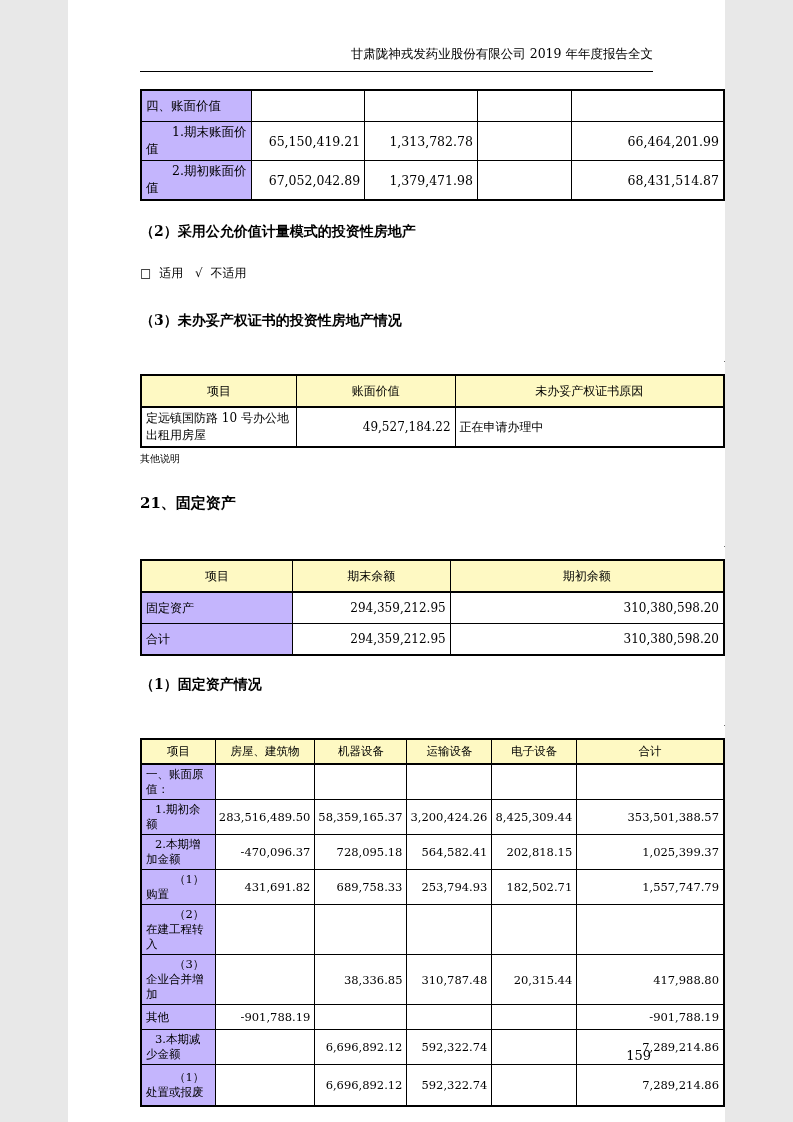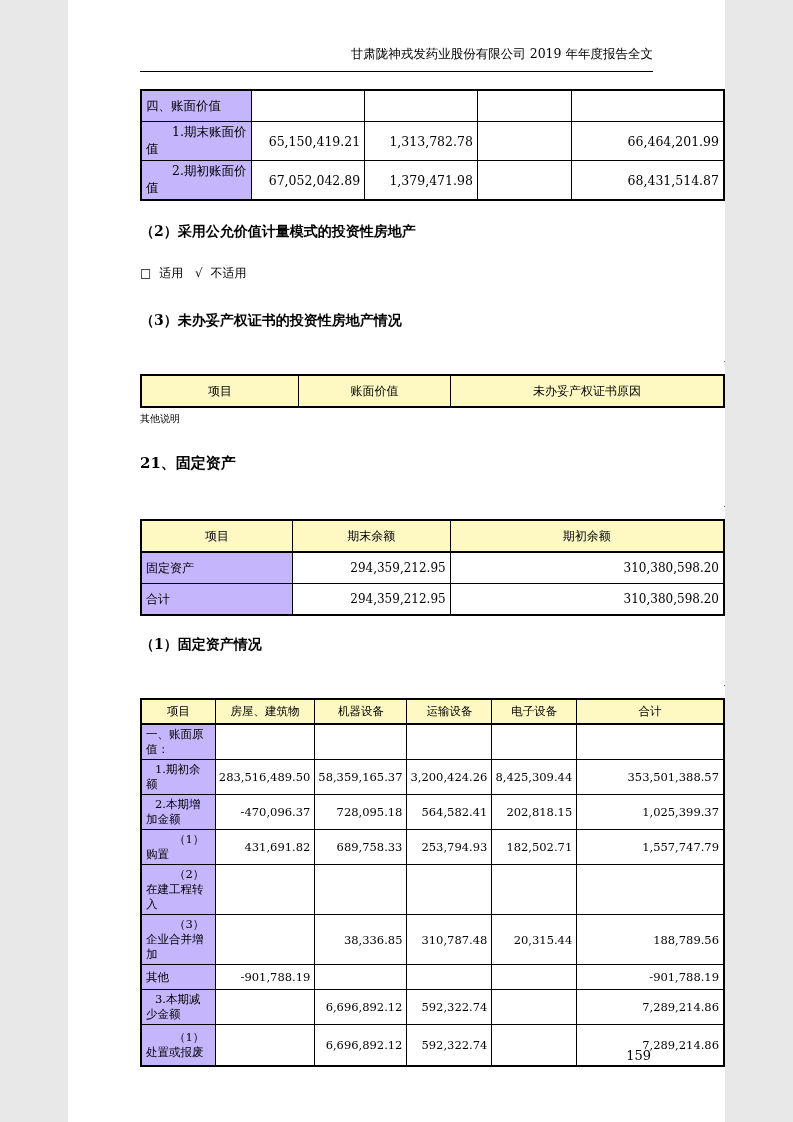--- a/index.html
+++ b/index.html
@@ -100,20 +100,25 @@
         <col style="width:173px">
         <col style="width:167px">
         <col style="width:302px">
       </colgroup>
     <tbody>
         <tr>
       <td class="hd">项目</td>
       <td class="hd">账面价值</td>
       <td class="hd">未办妥产权证书原因</td>
     </tr>
+    <tr>
+      <td class="lbl">定远镇国防路 10 号办公地出租用房屋</td>
+      <td class="num">49,527,184.22</td>
+      <td class="lbl">正在申请办理中</td>
+    </tr>
   </tbody>
     </table>
 
   <div class="note">其他说明</div>
 
   <div class="h-num">21、固定资产</div>
 
   <div class="unit" style="margin-top:24px">
     <span>单位：</span><span class="uv">元</span>
   </div>
@@ -206,21 +211,21 @@
       <td class="num"></td>
       <td class="num"></td>
       <td class="num"></td>
     </tr>
     <tr class="r2">
       <td class="gray lbl ti2">（3）企业合并增加</td>
       <td class="num"></td>
       <td class="num">38,336.85</td>
       <td class="num">310,787.48</td>
       <td class="num">20,315.44</td>
-      <td class="num">188,789.56</td>
+      <td class="num">417,988.80</td>
     </tr>
     <tr class="r1">
       <td class="gray lbl">其他</td>
       <td class="num">-901,788.19</td>
       <td class="num"></td>
       <td class="num"></td>
       <td class="num"></td>
       <td class="num">-901,788.19</td>
     </tr>
     <tr class="r1">

